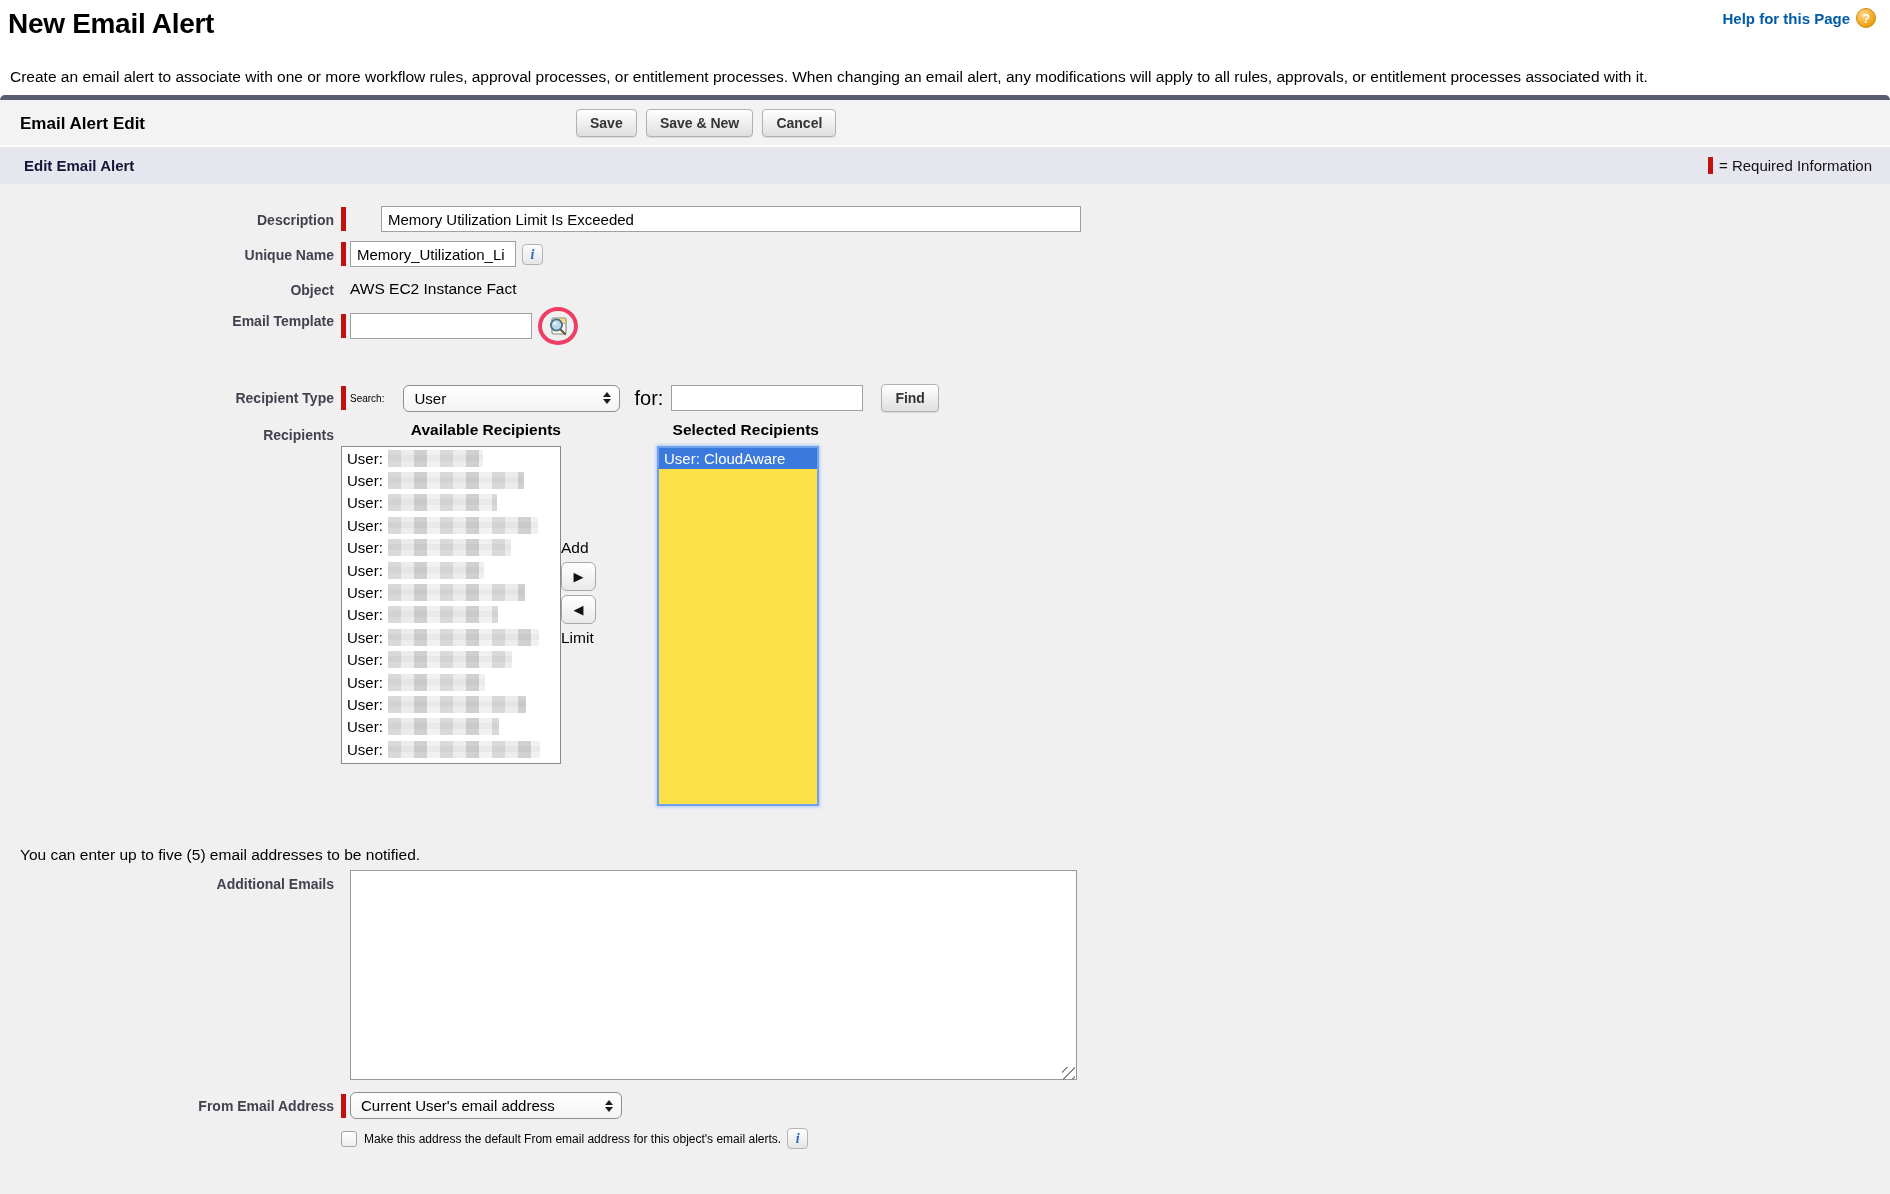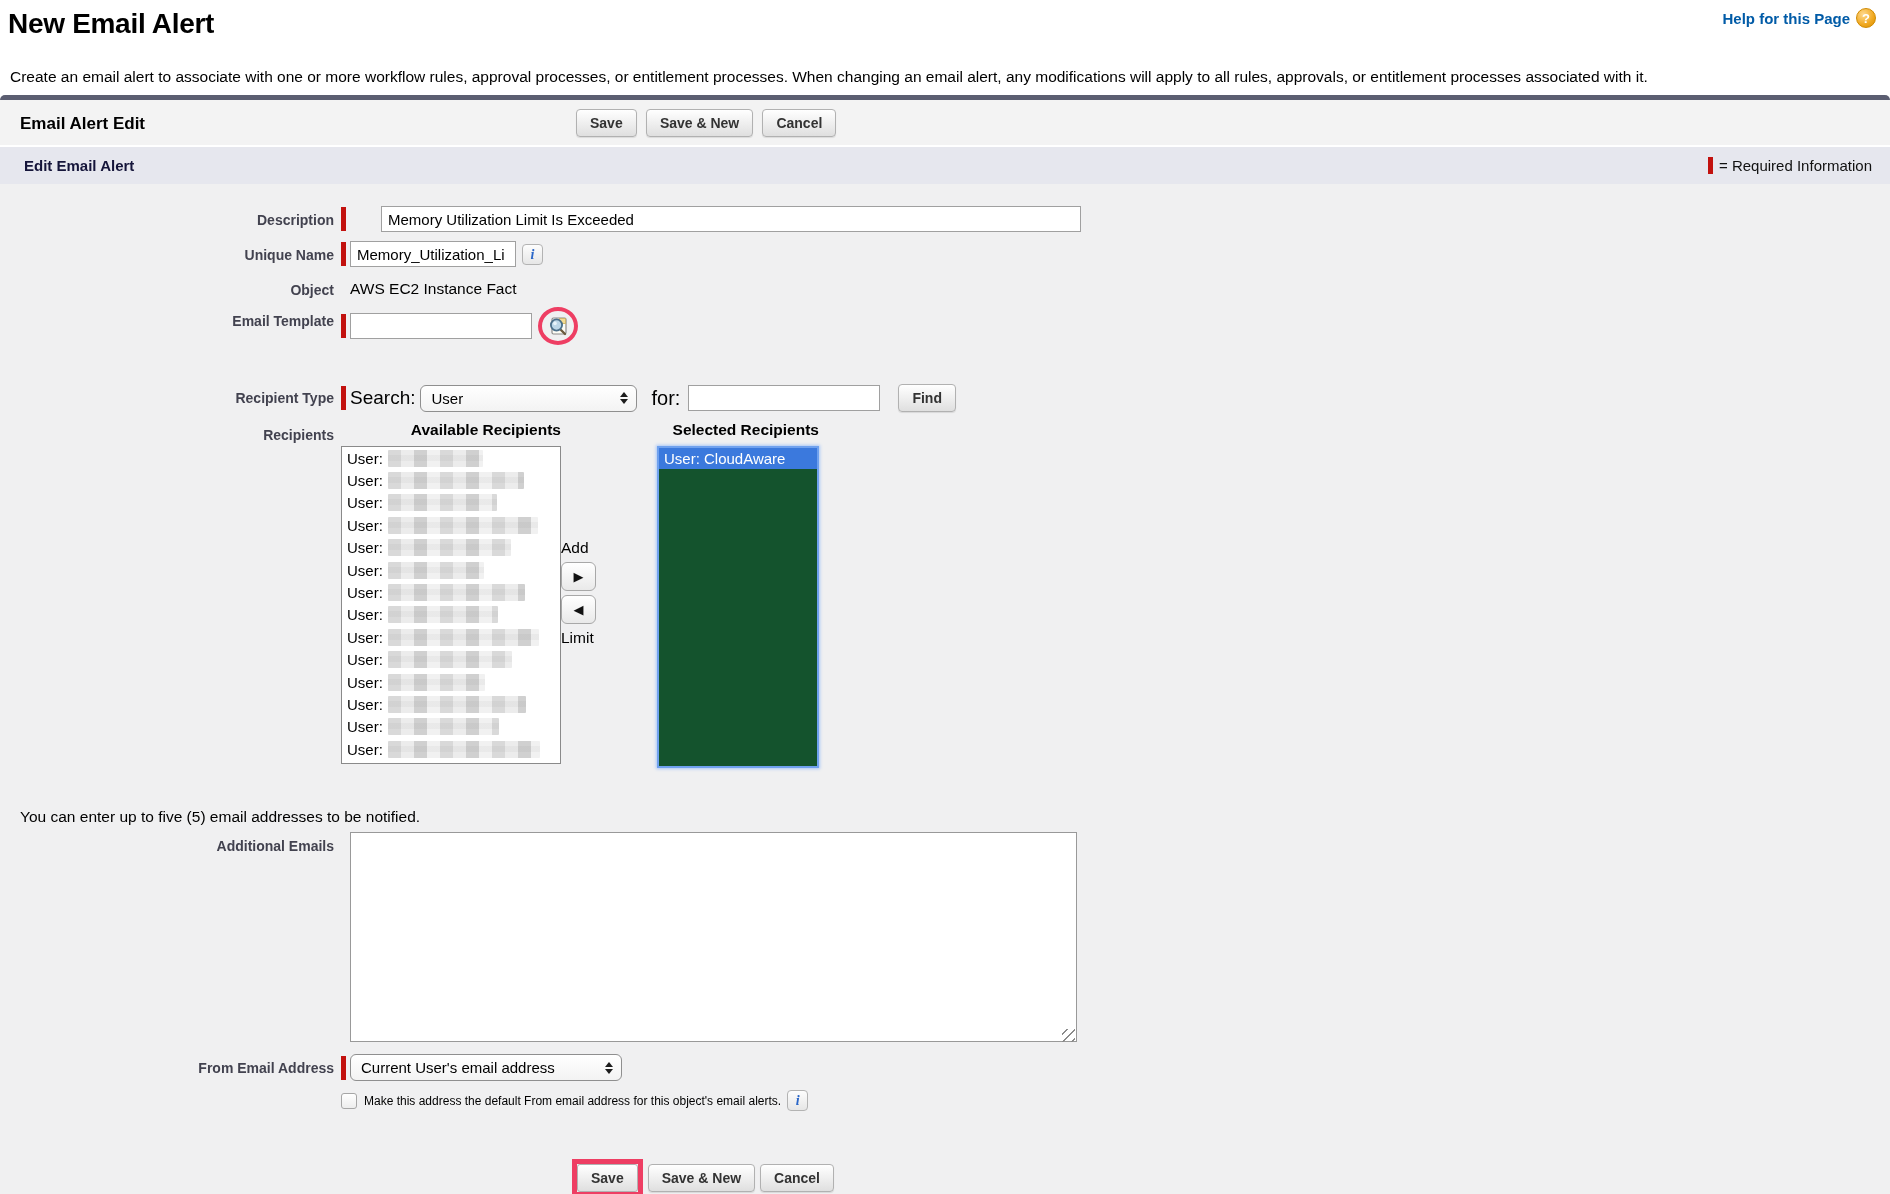--- a/index.html
+++ b/index.html
@@ -60,40 +60,40 @@
   .mac-select { position: relative; display: inline-flex; align-items: center; height: 27px;
     background: linear-gradient(#ffffff, #f3f3f3); border: 1px solid #8f8f8f; border-radius: 6px;
     padding: 0 26px 0 10px; font-size: 15px; color: #000; cursor: pointer; }
   .sel-arrows { position: absolute; right: 8px; top: 50%; transform: translateY(-50%);
     display: flex; flex-direction: column; gap: 2px; }
   .tri-up { width: 0; height: 0; border-left: 4px solid transparent; border-right: 4px solid transparent; border-bottom: 5px solid #1d1d1d; }
   .tri-down { width: 0; height: 0; border-left: 4px solid transparent; border-right: 4px solid transparent; border-top: 5px solid #1d1d1d; }
   .select-recipient { width: 217px; }
   .select-fromemail { width: 272px; }
 
-  .search-label { font-size: 19px; margin-right: 5px; }
+  .search-label { font-size: 10px; margin-right: 19px; }
   .for-label { font-size: 20px; margin: 0 8px 0 14px; }
   .find-btn { margin-left: 18px; }
 
   
   .recipients-wrap { display: flex; margin-left: 7px; }
   .dual-col { display: flex; flex-direction: column; align-items: flex-end; }
   .dual-header { font-size: 15.5px; font-weight: bold; text-align: center; margin-bottom: 7px; color: #000; }
   .listbox { width: 220px; height: 318px; background: #fff; border: 1px solid #8a8a8a; overflow: hidden; }
   .listbox .opt { display: flex; align-items: center; height: 22.4px; padding-left: 5px; font-size: 15px; cursor: default; }
   .blob { height: 17px; margin-left: 5px; border-radius: 1px;
     background: repeating-linear-gradient(90deg, #d9d9d9 0 13px, #ececec 13px 26px, #d0d0d0 26px 39px, #f1f1f1 39px 52px),
                 repeating-linear-gradient(0deg, rgba(255,255,255,0.35) 0 6px, rgba(0,0,0,0.03) 6px 12px);
     background-blend-mode: multiply; }
   .mid-col { width: 92px; display: flex; flex-direction: column; align-items: flex-start; padding-top: 115px; }
   .mid-label { font-size: 15.5px; color: #000; margin: 3px 0; }
   .arrow-btn { width: 35px; height: 29px; margin: 2px 0; background: linear-gradient(#ffffff, #e9e9e9);
     border: 1px solid #a8a8a8; border-radius: 6px; font-size: 13px; color: #111; cursor: pointer;
     display: flex; align-items: center; justify-content: center; }
-  .selbox { width: 162px; height: 322px; background: #14532d; border: 2px solid #6fa1ee;
+  .selbox { width: 162px; height: 360px; background: #fde047; border: 2px solid #6fa1ee;
     box-shadow: 0 0 3px 1px #a9c7f7; overflow: hidden; }
   .selbox .opt { font-size: 15px; padding: 2px 5px; cursor: default; }
   .selbox .opt.selected { background: #3b79dd; color: #fff; }
 
   
   .emails-note { margin: 40px 0 6px 20px; font-size: 15.5px; }
   textarea.addl { width: 727px; height: 210px; border: 1px solid #999; background: #fff; resize: none;
     font-family: "Liberation Sans", sans-serif; font-size: 15px; padding: 4px 6px; position: relative; }
   .ta-wrap { position: relative; display: inline-block; }
   .ta-grip { position: absolute; right: 2px; bottom: 3px; width: 13px; height: 13px; pointer-events: none;

